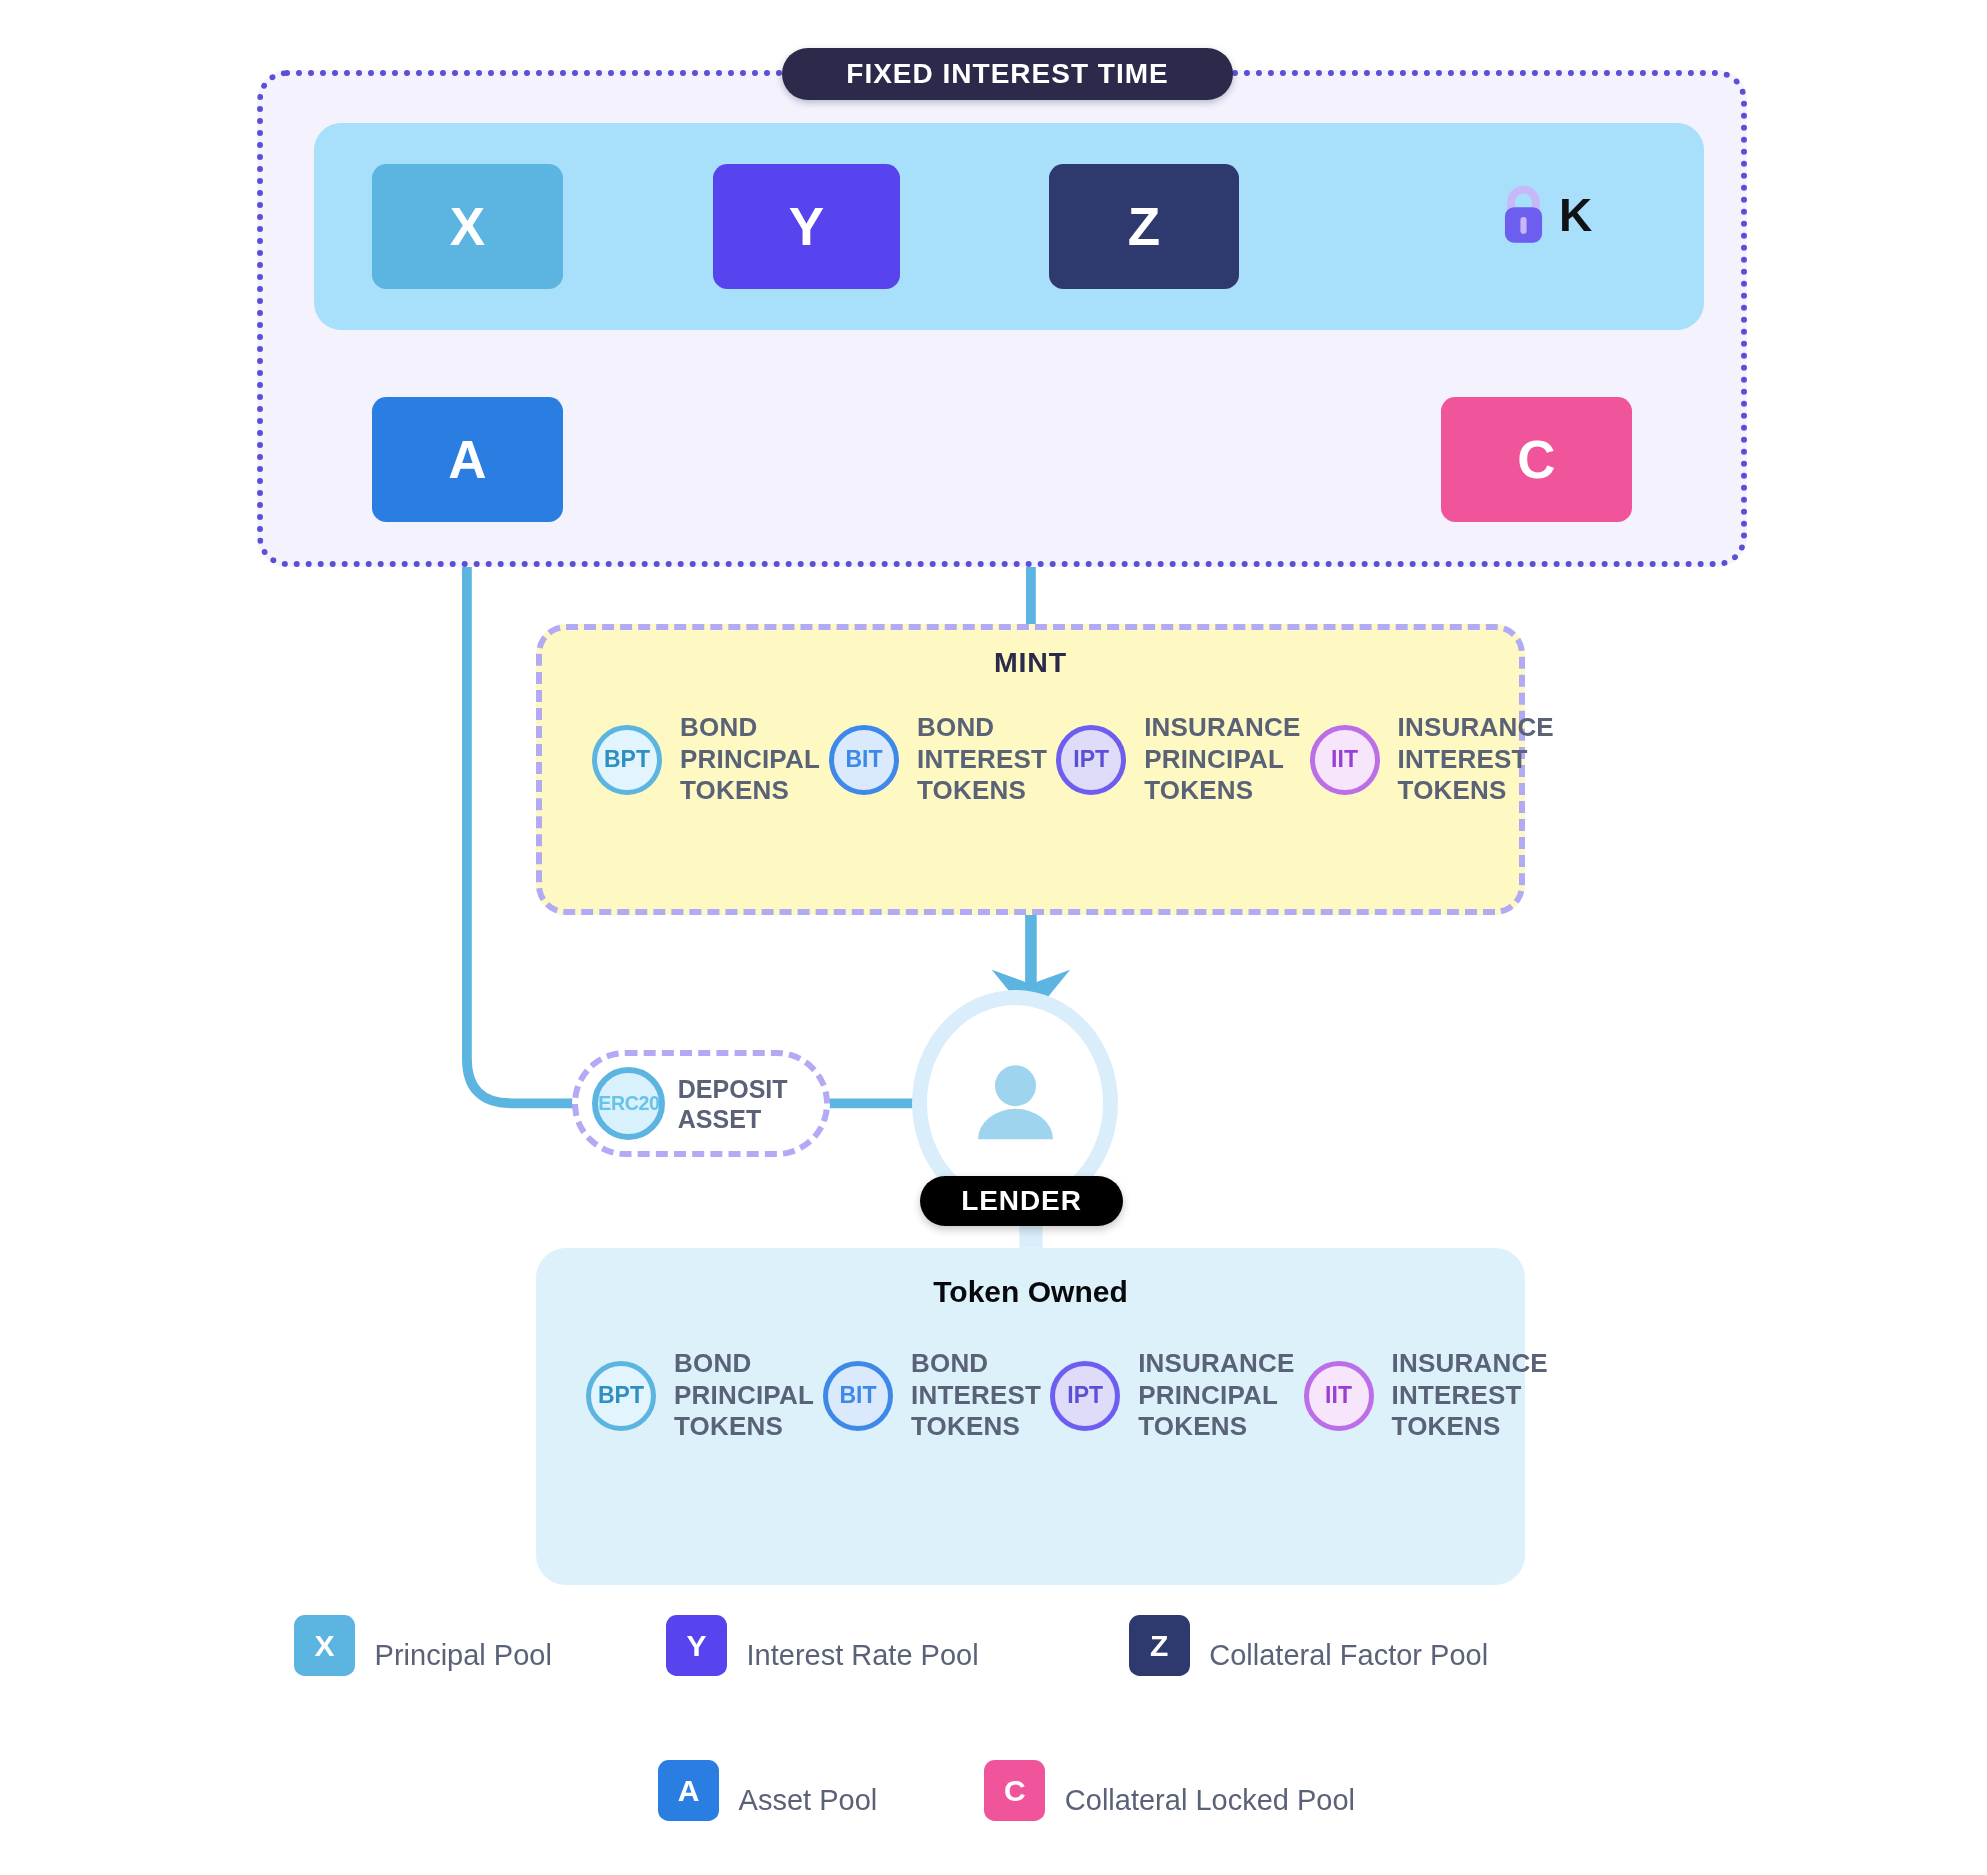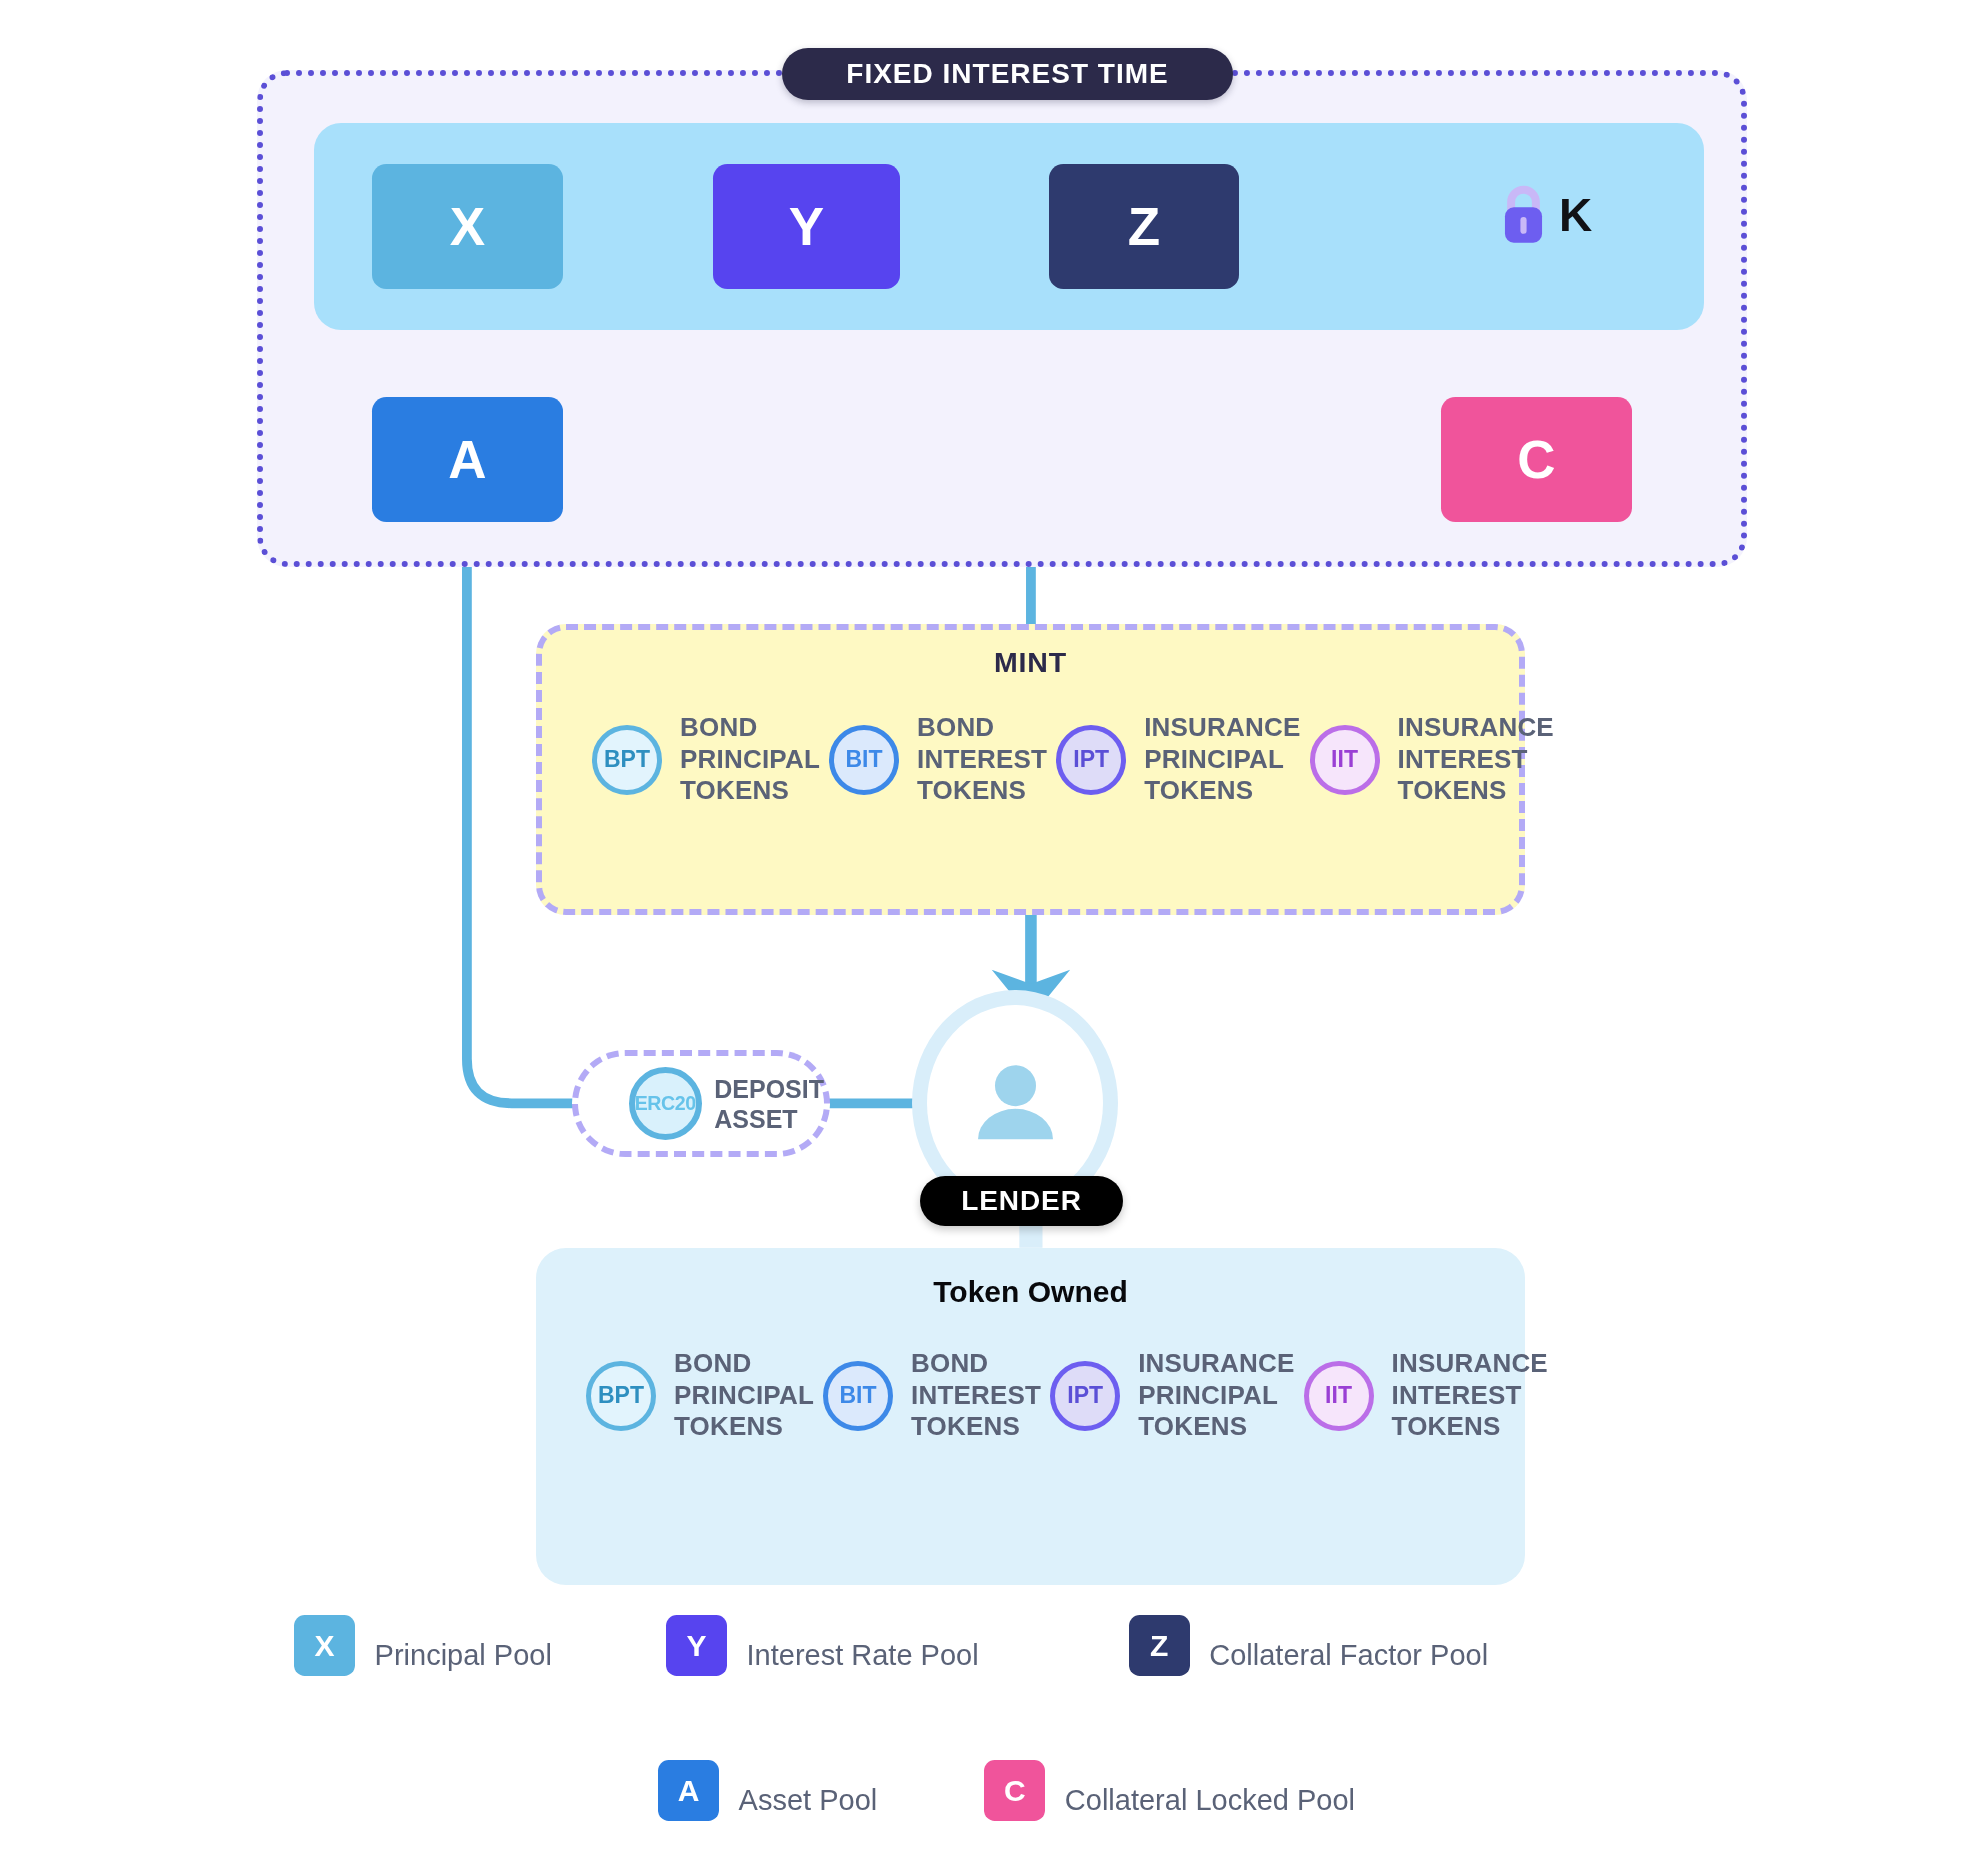--- a/index.html
+++ b/index.html
@@ -72,21 +72,21 @@
   .tok-circle.iit{background:#f6e5fb;border:5.3px solid #bb6ee8;color:#9a3fd4;}
   .tok-label{
     font-size:26px;font-weight:bold;color:#5a6277;line-height:1.22;
     letter-spacing:0.2px;
   }
 
   
   .deposit-pill{
     position:absolute;left:572px;top:1050px;width:258px;height:107px;
     border:6.2px dashed #b3aaf6;border-radius:55px;box-sizing:border-box;
-    background:#ffffff;display:flex;align-items:center;gap:12.5px;padding-left:14.3px;justify-content:flex-end;
+    background:#ffffff;display:flex;align-items:center;gap:12.5px;padding-left:14.3px;
   }
   .erc-circle{
     width:73px;height:73px;border-radius:50%;flex:0 0 73px;
     background:#d9f1fc;border:6.2px solid #5cb4e0;color:#66c3ea;
     display:flex;align-items:center;justify-content:center;
     font-size:19.6px;font-weight:bold;box-sizing:border-box;letter-spacing:-0.4px;
   }
   .deposit-text{font-size:25px;font-weight:bold;color:#5a6277;line-height:1.2;}
 
   

